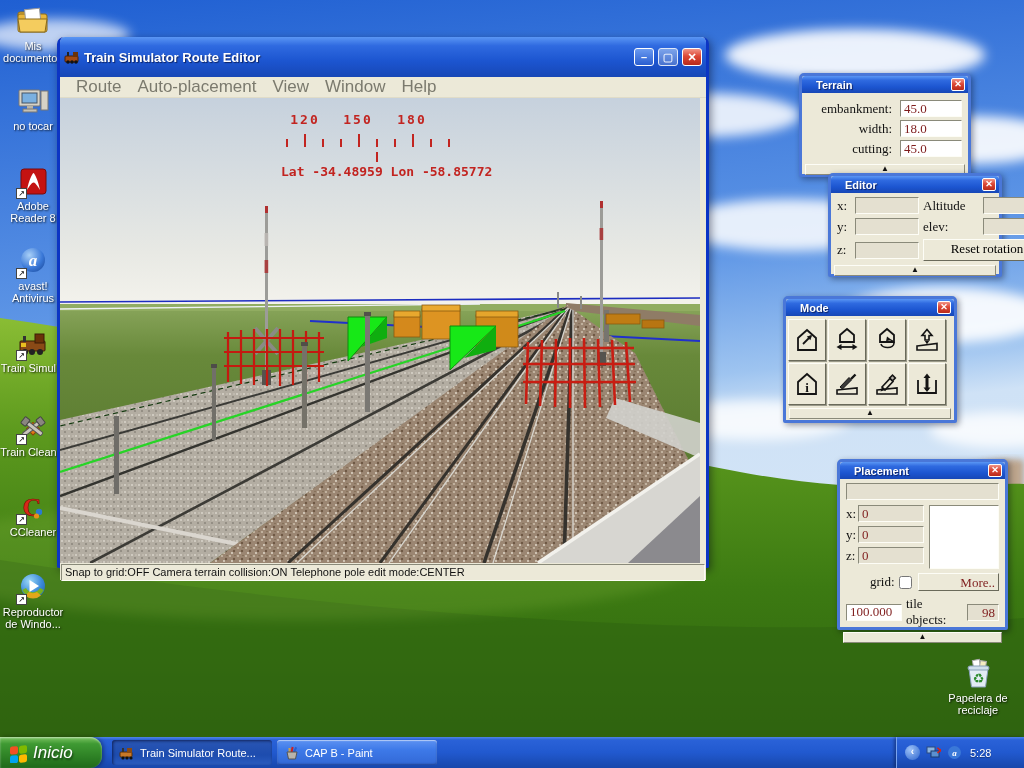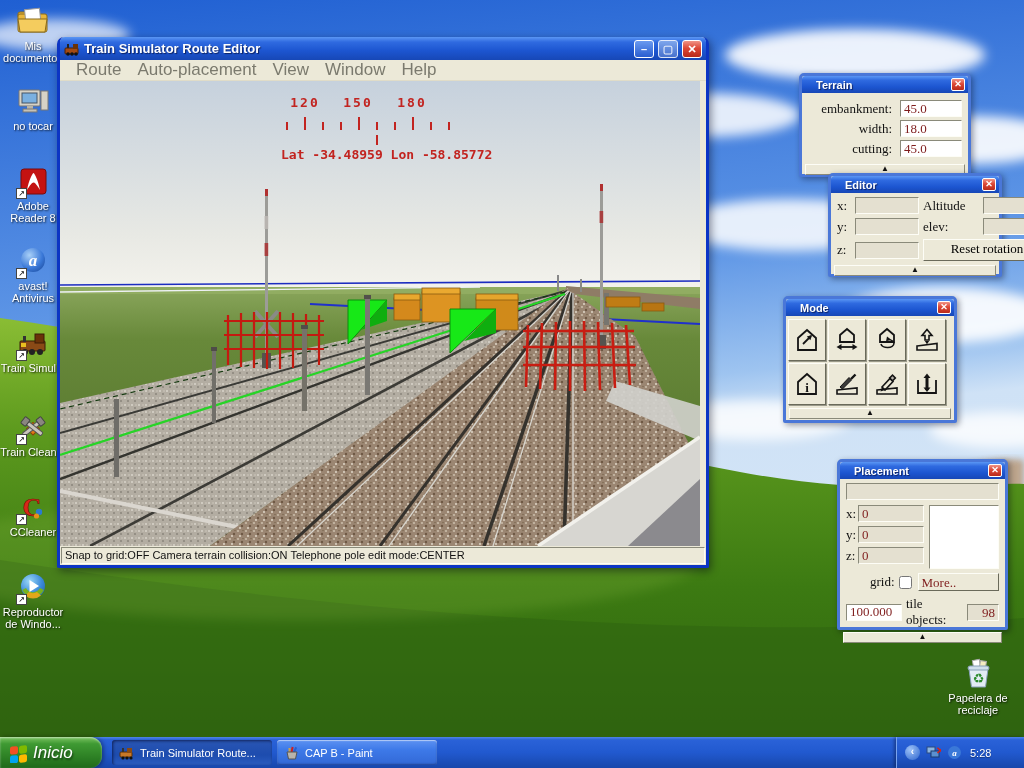--- a/index.html
+++ b/index.html
@@ -19,21 +19,21 @@
   #startbtn .stext{color:#fff;font-size:17px;font-weight:normal;font-style:italic;text-shadow:1px 2px 2px rgba(0,0,0,.5);}
   .taskbtn{position:absolute;top:3px;height:25px;border-radius:3px;background:linear-gradient(180deg,#5d92f2 0%,#3d79e8 40%,#3268d6 100%);box-shadow:inset 0 1px 1px rgba(255,255,255,.55),inset 0 -1px 2px rgba(0,0,30,.35);display:flex;align-items:center;gap:5px;padding:0 7px;box-sizing:border-box;color:#fff;font-size:11px;white-space:nowrap;overflow:hidden;cursor:pointer;}
   .taskbtn.active{background:linear-gradient(180deg,#2a56b4 0%,#1d4cae 60%,#2a5cc0 100%);box-shadow:inset 1px 1px 3px rgba(0,0,30,.6);}
   #tray{position:absolute;right:0;top:0;width:128px;height:31px;background:linear-gradient(180deg,#4f85e8 0%,#2a62d8 9%,#2159cf 50%,#1847ab 100%);border-left:1px solid #7aa4ee;box-shadow:-2px 0 3px rgba(0,0,20,.35);display:flex;align-items:center;gap:6px;padding-left:8px;box-sizing:border-box;}
   #tray .clock{color:#fff;font-size:11px;margin-left:2px;text-shadow:0 1px 1px rgba(0,0,0,.4);}
   .chev{width:15px;height:15px;border-radius:50%;background:radial-gradient(circle at 35% 30%,#9cc2f8,#2d64cc);color:#fff;font-size:10px;font-weight:bold;text-align:center;line-height:14px;cursor:pointer;}
   .trayicon{width:15px;height:15px;position:relative;}
 
   
   #editor{position:absolute;left:57px;top:37px;width:646px;height:528px;border:3px solid #0c35c4;border-top:none;border-radius:7px 7px 2px 2px;box-shadow:2px 3px 8px rgba(0,0,20,.45);background:#ece9d8;}
-  #etitle{height:23px;border-radius:5px 5px 0 0;background:linear-gradient(180deg,#5a96f4 0%,#2f6ae0 22%,#1c55d0 60%,#1747b6 100%);display:flex;align-items:center;padding:0 4px;gap:4px;}
+  #etitle{height:40px;border-radius:5px 5px 0 0;background:linear-gradient(180deg,#5a96f4 0%,#2f6ae0 22%,#1c55d0 60%,#1747b6 100%);display:flex;align-items:center;padding:0 4px;gap:4px;}
   #etitle .ttext{flex:1;color:#fff;font-weight:bold;font-size:13px;text-shadow:1px 1px 1px rgba(0,0,30,.6);white-space:nowrap;overflow:hidden;}
   .wbtn{width:20px;height:18px;border-radius:3px;border:1px solid #fff;box-sizing:border-box;color:#fff;font-size:11px;font-weight:bold;text-align:center;line-height:16px;cursor:pointer;}
   .wbtn.min{background:linear-gradient(180deg,#6a9af0,#2a5ed0);}
   .wbtn.max{background:linear-gradient(180deg,#8cb0ee,#5078d0);opacity:.85;}
   .wbtn.close{background:linear-gradient(180deg,#f09486,#dd4836 45%,#b82a1a);}
   #emenu{height:20px;background:#ece9d8;display:flex;align-items:center;gap:0;padding-left:8px;border-bottom:1px solid #e0dcc8;}
   #emenu .mi{font-size:17px;color:#7b7a6e;padding:0 8px;cursor:pointer;}
   #eview{position:relative;width:640px;height:465px;overflow:hidden;background:#e8ebe6;}
   #estatus{height:17px;background:#ece9d8;padding:1px 1px 0 1px;box-sizing:border-box;}
   #estatus .inner{height:15px;border:1px solid;border-color:#8a8a7a #fdfdf6 #fdfdf6 #8a8a7a;background:#ece9d8;font-size:11px;color:#111;padding:0 3px;line-height:14px;white-space:nowrap;overflow:hidden;}
@@ -578,21 +578,21 @@
           <div class="crow">
               <span class="plabel">z:</span>
               <div class="sunken fld pfield">0</div>
             </div>
         </div>
         <div class="sunken-w lbox"></div>
       </div>
       <div class="grow">
         <span class="plabel" style="margin-left:24px">grid:</span>
         <input type="checkbox" style="margin: 0px 6px 0px 4px;">
-        <div class="raised pfield" style="flex:1;height:18px;text-align:left;line-height:17px">More..</div>
+        <div class="raised pfield" style="flex:1;height:18px;text-align:right;line-height:17px">More..</div>
       </div>
       <div class="brow">
         <input class="sunken-w pfield" style="width: 56px; height: 17px;" value="100.000">
         <span class="plabel">tile objects:</span>
         <div class="sunken pfield" style="width:34px;height:17px;text-align:right">98</div>
       </div>
     </div>
     <div class="collapse">▲</div>
   </div>
 

